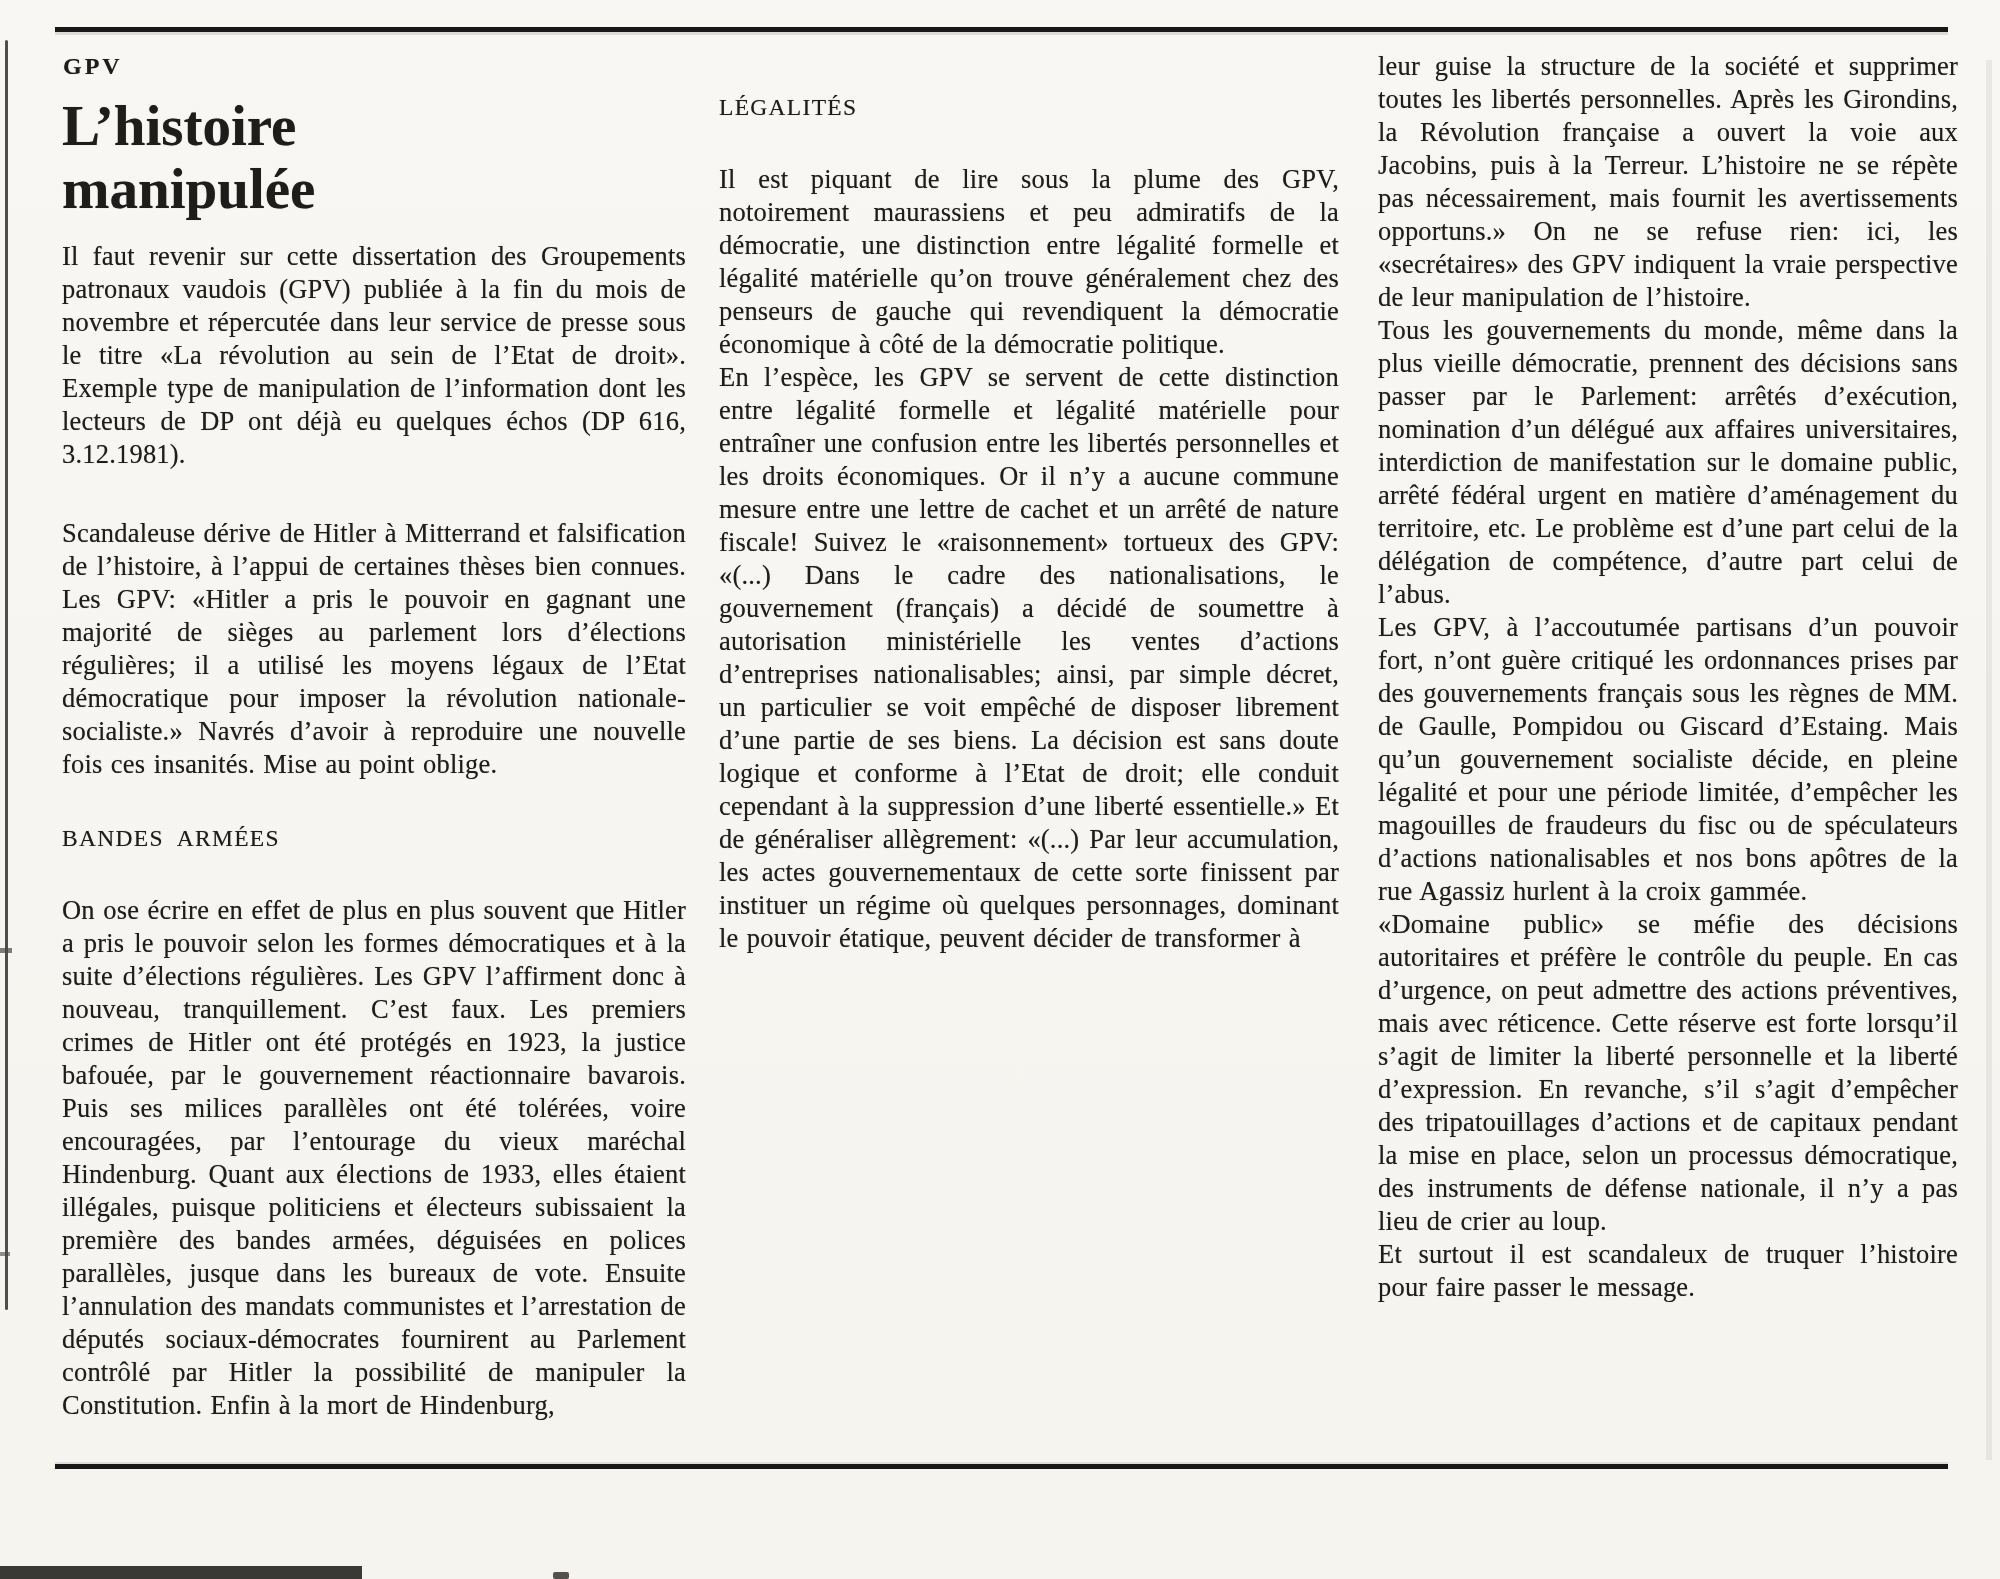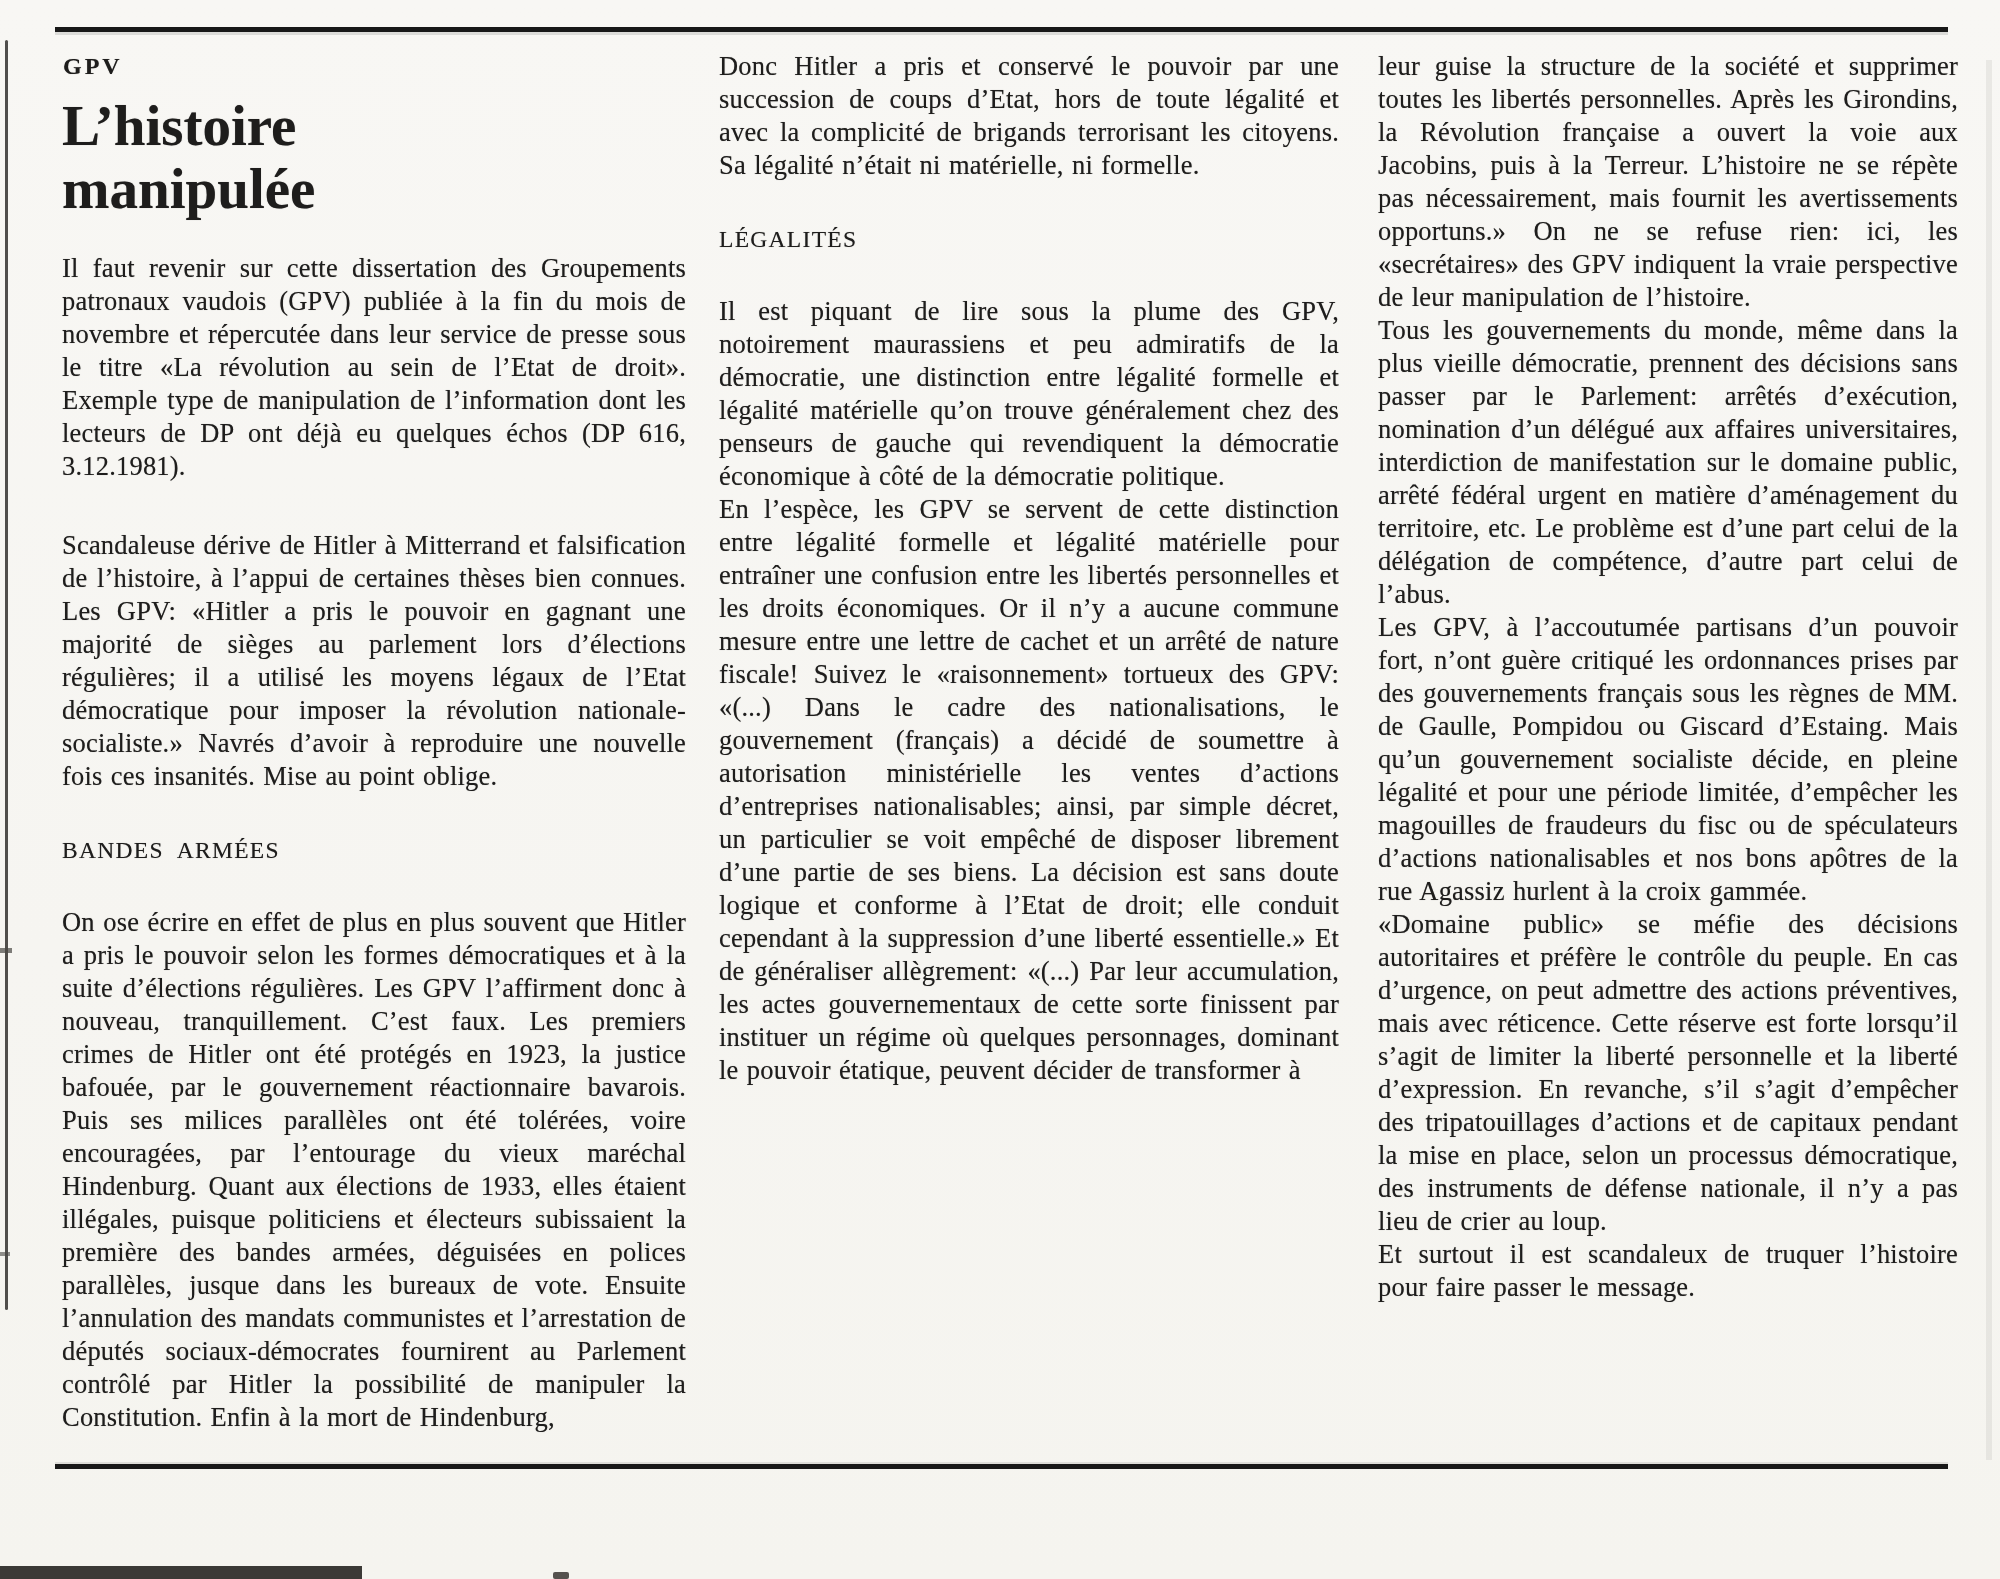--- a/index.html
+++ b/index.html
@@ -82,21 +82,21 @@
     font-weight: bold;
     letter-spacing: 3px;
     line-height: 1;
     margin: 4px 0 16px 1px;
     text-align: left;
   }
   .title {
     font-size: 57px;
     line-height: 63px;
     font-weight: bold;
-    margin: 0 0 32px 0;
+    margin: 0 0 20px 0;
     text-align: left;
     letter-spacing: 0;
   }
   .title span { display: block; }
   .sect {
     font-size: 23.5px;
     font-weight: normal;
     letter-spacing: 1.3px;
     word-spacing: 7px;
     margin: 45px 0 42px 0;
@@ -128,21 +128,20 @@
         <span>L’histoire</span>
         <span>manipulée</span>
       </h1>
       <p class="para">Il faut revenir sur cette dissertation des Groupements patronaux vaudois (GPV) publiée à la fin du mois de novembre et répercutée dans leur service de presse sous le titre «La révolution au sein de l’Etat de droit». Exemple type de manipulation de l’information dont les lecteurs de DP ont déjà eu quelques échos (DP 616, 3.12.1981).</p>
       <p class="para gap">Scandaleuse dérive de Hitler à Mitterrand et falsification de l’histoire, à l’appui de certaines thèses bien connues. Les GPV: «Hitler a pris le pouvoir en gagnant une majorité de sièges au parlement lors d’élections régulières; il a utilisé les moyens légaux de l’Etat démocratique pour imposer la révolution nationale-socialiste.» Navrés d’avoir à reproduire une nouvelle fois ces insanités. Mise au point oblige.</p>
       <h3 class="sect">BANDES ARMÉES</h3>
       <p class="para">On ose écrire en effet de plus en plus souvent que Hitler a pris le pouvoir selon les formes démocratiques et à la suite d’élections régulières. Les GPV l’affirment donc à nouveau, tranquillement. C’est faux. Les premiers crimes de Hitler ont été protégés en 1923, la justice bafouée, par le gouvernement réactionnaire bavarois. Puis ses milices parallèles ont été tolérées, voire encouragées, par l’entourage du vieux maréchal Hindenburg. Quant aux élections de 1933, elles étaient illégales, puisque politiciens et électeurs subissaient la première des bandes armées, déguisées en polices parallèles, jusque dans les bureaux de vote. Ensuite l’annulation des mandats communistes et l’arrestation de députés sociaux-démocrates fournirent au Parlement contrôlé par Hitler la possibilité de manipuler la Constitution. Enfin à la mort de Hindenburg,</p>
     </div>
 
     <div class="col col-2">
-      <p class="para">Donc Hitler a pris et conservé le pouvoir par une succession de coups d’Etat, hors de toute légalité et avec la complicité de brigands terrorisant les citoyens. Sa légalité n’était ni matérielle, ni formelle.</p>
       <h3 class="sect">LÉGALITÉS</h3>
       <p class="para">Il est piquant de lire sous la plume des GPV, notoirement maurassiens et peu admiratifs de la démocratie, une distinction entre légalité formelle et légalité matérielle qu’on trouve généralement chez des penseurs de gauche qui revendiquent la démocratie économique à côté de la démocratie politique.</p>
       <p class="para">En l’espèce, les GPV se servent de cette distinction entre légalité formelle et légalité matérielle pour entraîner une confusion entre les libertés personnelles et les droits économiques. Or il n’y a aucune commune mesure entre une lettre de cachet et un arrêté de nature fiscale! Suivez le «raisonnement» tortueux des GPV: «(...) Dans le cadre des nationalisations, le gouvernement (français) a décidé de soumettre à autorisation ministérielle les ventes d’actions d’entreprises nationalisables; ainsi, par simple décret, un particulier se voit empêché de disposer librement d’une partie de ses biens. La décision est sans doute logique et conforme à l’Etat de droit; elle conduit cependant à la suppression d’une liberté essentielle.» Et de généraliser allègrement: «(...) Par leur accumulation, les actes gouvernementaux de cette sorte finissent par instituer un régime où quelques personnages, dominant le pouvoir étatique, peuvent décider de transformer à</p>
     </div>
 
     <div class="col col-3">
       <p class="para">leur guise la structure de la société et supprimer toutes les libertés personnelles. Après les Girondins, la Révolution française a ouvert la voie aux Jacobins, puis à la Terreur. L’histoire ne se répète pas nécessairement, mais fournit les avertissements opportuns.» On ne se refuse rien: ici, les «secrétaires» des GPV indiquent la vraie perspective de leur manipulation de l’histoire.</p>
       <p class="para">Tous les gouvernements du monde, même dans la plus vieille démocratie, prennent des décisions sans passer par le Parlement: arrêtés d’exécution, nomination d’un délégué aux affaires universitaires, interdiction de manifestation sur le domaine public, arrêté fédéral urgent en matière d’aménagement du territoire, etc. Le problème est d’une part celui de la délégation de compétence, d’autre part celui de l’abus.</p>
       <p class="para">Les GPV, à l’accoutumée partisans d’un pouvoir fort, n’ont guère critiqué les ordonnances prises par des gouvernements français sous les règnes de MM. de Gaulle, Pompidou ou Giscard d’Estaing. Mais qu’un gouvernement socialiste décide, en pleine légalité et pour une période limitée, d’empêcher les magouilles de fraudeurs du fisc ou de spéculateurs d’actions nationalisables et nos bons apôtres de la rue Agassiz hurlent à la croix gammée.</p>
       <p class="para">«Domaine public» se méfie des décisions autoritaires et préfère le contrôle du peuple. En cas d’urgence, on peut admettre des actions préventives, mais avec réticence. Cette réserve est forte lorsqu’il s’agit de limiter la liberté personnelle et la liberté d’expression. En revanche, s’il s’agit d’empêcher des tripatouillages d’actions et de capitaux pendant la mise en place, selon un processus démocratique, des instruments de défense nationale, il n’y a pas lieu de crier au loup.</p>

